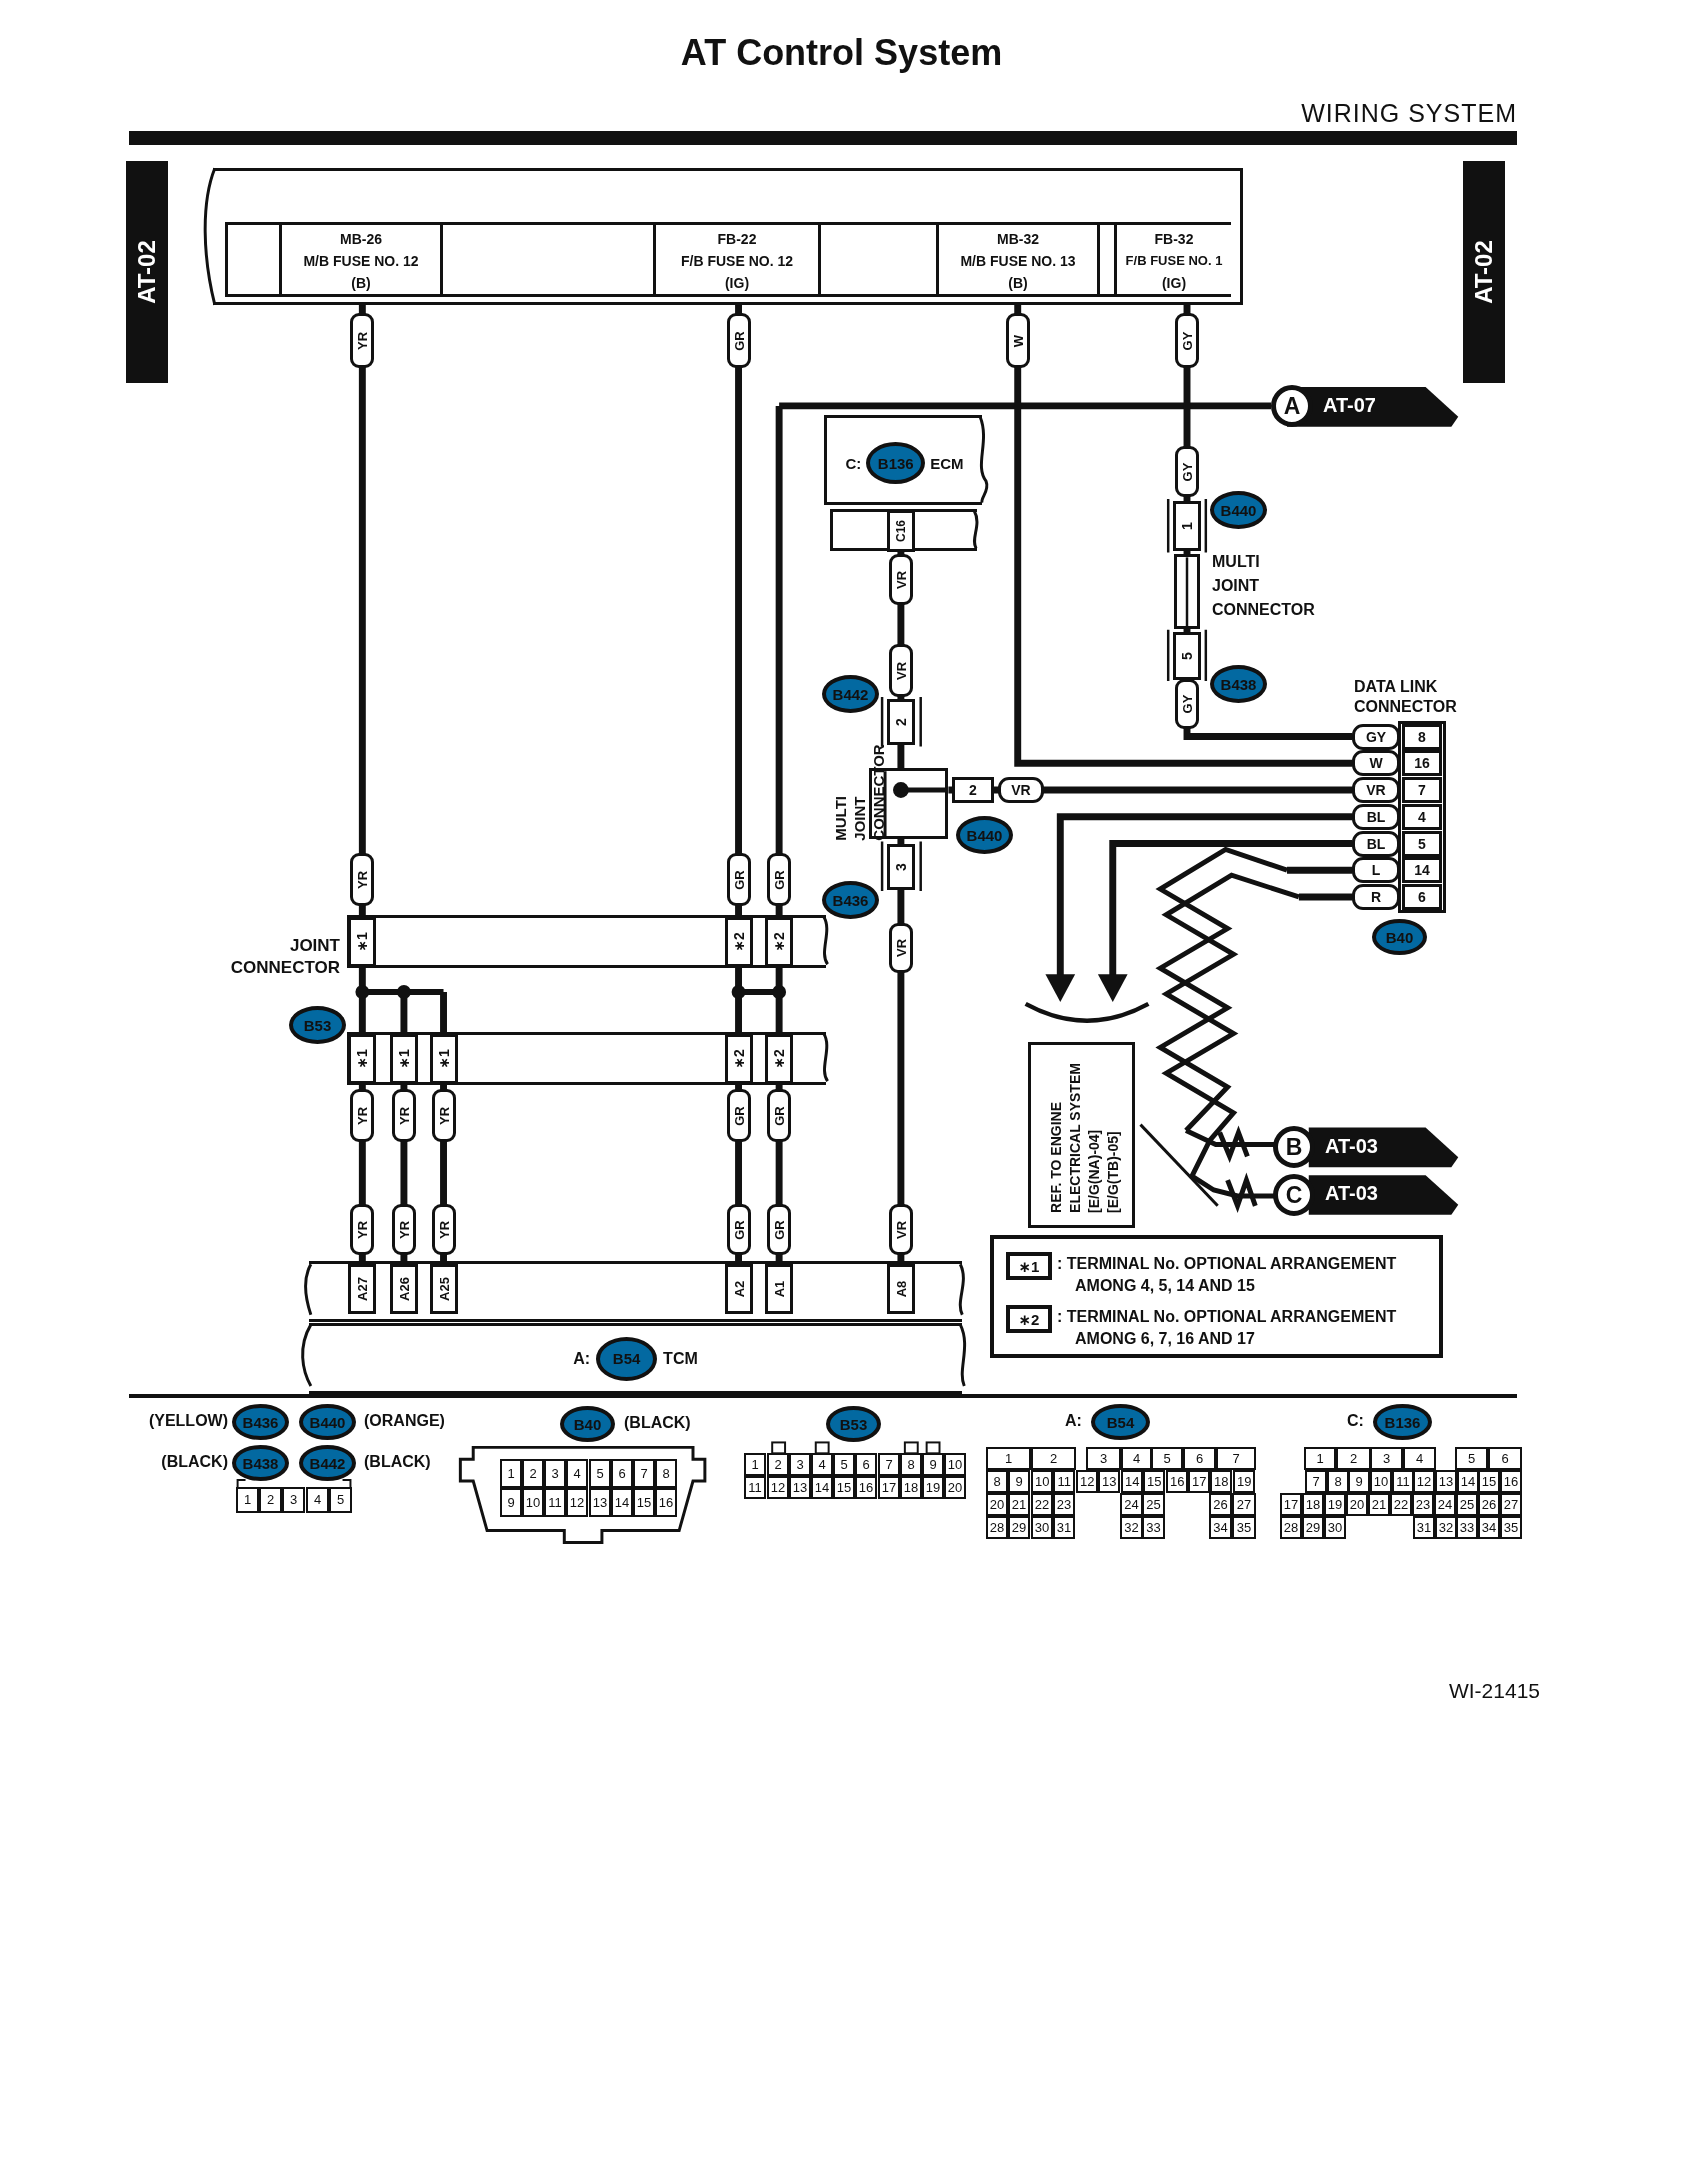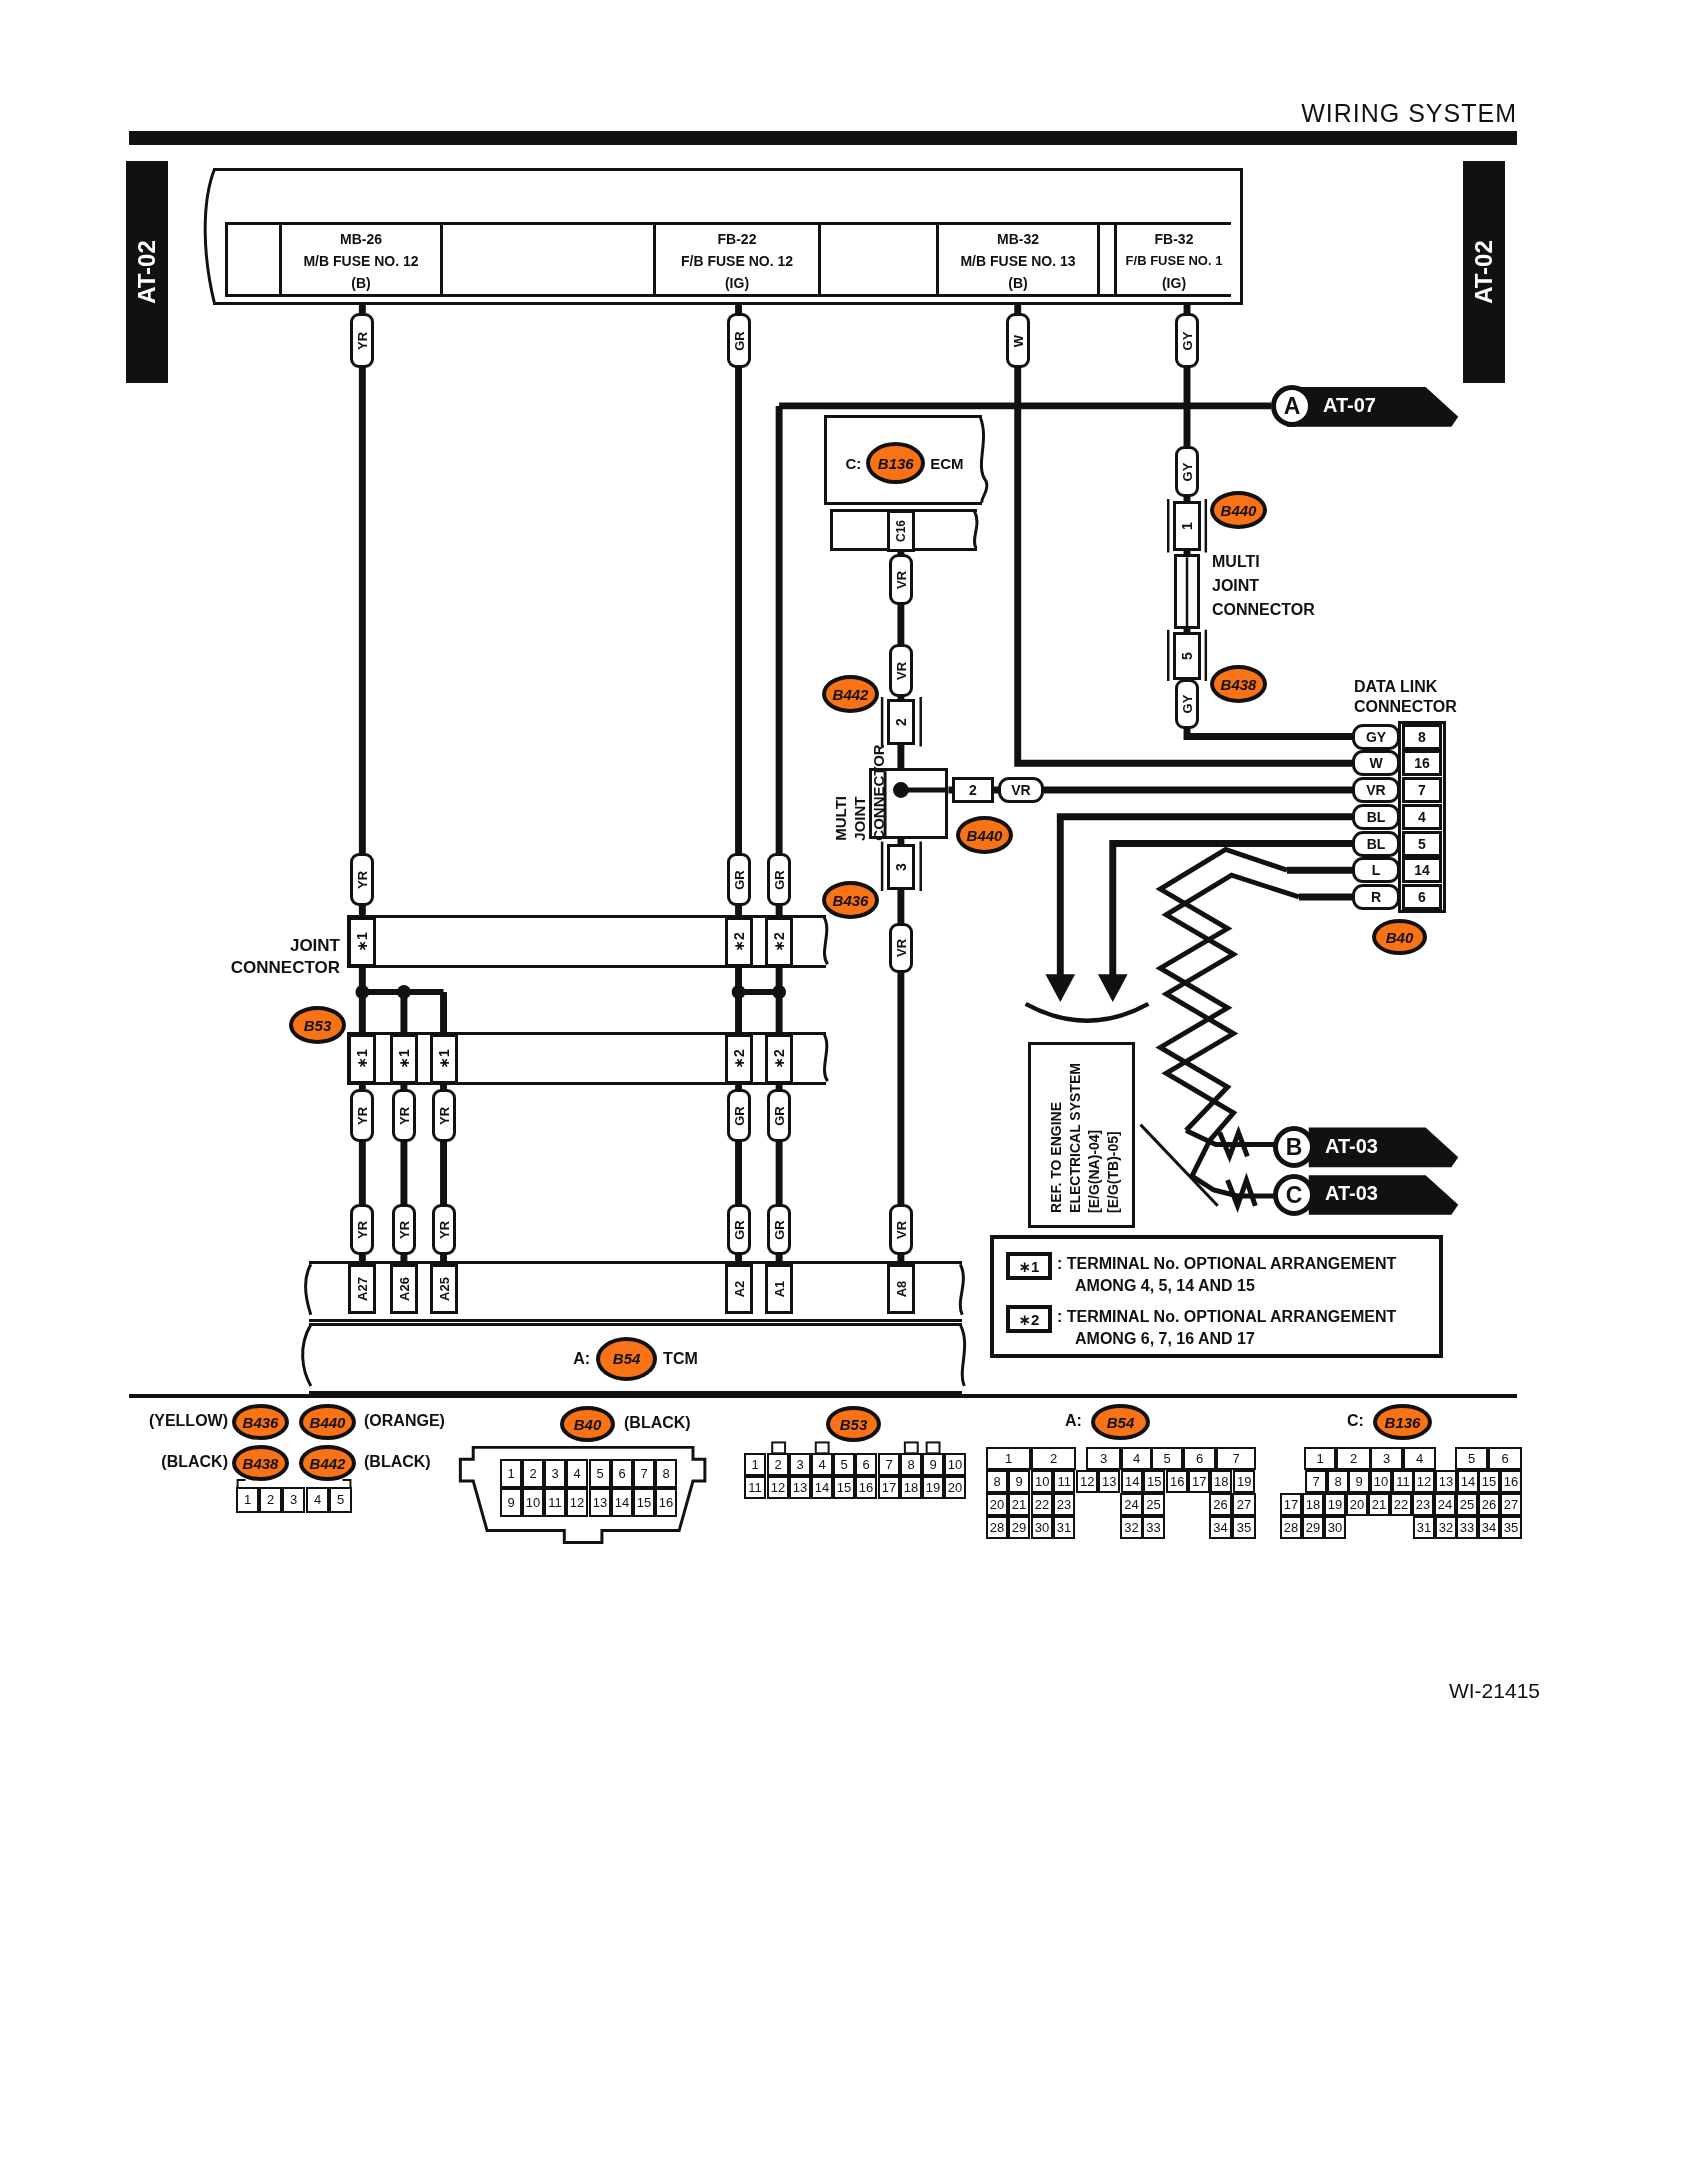--- a/index.html
+++ b/index.html
@@ -12,22 +12,22 @@
   .pv i, .pnv i{font-style:normal;position:absolute;left:50%;top:50%;transform:translate(-50%,-50%) rotate(-90deg);
        white-space:nowrap;font-weight:bold;font-size:13px;}
   
   .pnv{position:absolute;width:28px;background:#fff;border:3px solid #111;box-sizing:border-box;}
   .pnv i{font-size:14px;}
   
   .ph{position:absolute;height:26px;background:#fff;border:3px solid #111;border-radius:11px;box-sizing:border-box;
       font-weight:bold;font-size:14px;text-align:center;line-height:21px;}
   .pnh{position:absolute;height:26px;background:#fff;border:3px solid #111;box-sizing:border-box;
       font-weight:bold;font-size:14px;text-align:center;line-height:21px;}
-  .oval{position:absolute;background:#f97316;border:4px solid #111;border-radius:50%;box-sizing:border-box;
-      font-weight:bold;font-size:15px;text-align:right;display:flex;align-items:center;justify-content:center;font-style:italic;}
+  .oval{position:absolute;background:#0369a1;border:4px solid #111;border-radius:50%;box-sizing:border-box;
+      font-weight:bold;font-size:15px;text-align:right;display:flex;align-items:center;justify-content:center;}
   .box{position:absolute;background:#fff;border:3px solid #111;box-sizing:border-box;}
   .cell{position:absolute;background:#fff;border:2px solid #111;box-sizing:border-box;
       font-size:13px;text-align:center;}
   .circ{position:absolute;width:42px;height:42px;border-radius:50%;background:#fff;border:5px solid #111;
       box-sizing:border-box;font-weight:bold;font-size:23px;text-align:center;line-height:32px;z-index:6;}
   .bannertxt{position:absolute;color:#fff;font-weight:bold;font-size:20px;z-index:5;}
   .t{position:absolute;font-weight:bold;}
   .rot{transform:rotate(-90deg);}
   .z3{z-index:3;}
 </style>
@@ -84,20 +84,21 @@
     <g fill="#fff" stroke="#111" stroke-width="2">
       <rect x="780" y="1457" width="13" height="11"></rect>
       <rect x="824" y="1457" width="13" height="11"></rect>
       <rect x="914" y="1457" width="13" height="11"></rect>
       <rect x="936" y="1457" width="13" height="11"></rect>
     </g>
 
     <path d="M240,1502 v-7 h8 M354,1502 v-7 h-8" fill="none" stroke="#111" stroke-width="2"></path>
   </svg>
 
+  <div class="t" style="left:0;right:0;top:32px;text-align:center;font-size:36px;">AT Control System</div>
   <div class="t" style="right:166px;top:99px;font-size:25px;font-weight:normal;letter-spacing:1px;">WIRING SYSTEM</div>
   <div class="abs" style="left:129px;top:131px;width:1388px;height:14px;background:#111;"></div>
   <div class="abs" style="left:126px;top:161px;width:42px;height:222px;background:#111;">
     <i class="abs" style="font-style:normal;left:50%;top:50%;transform:translate(-50%,-50%) rotate(-90deg);
         color:#fff;font-weight:bold;font-size:24px;white-space:nowrap;">AT-02</i>
   </div>
   <div class="abs" style="left:1463px;top:161px;width:42px;height:222px;background:#111;">
     <i class="abs" style="font-style:normal;left:50%;top:50%;transform:translate(-50%,-50%) rotate(-90deg);
         color:#fff;font-weight:bold;font-size:24px;white-space:nowrap;">AT-02</i>
   </div>

